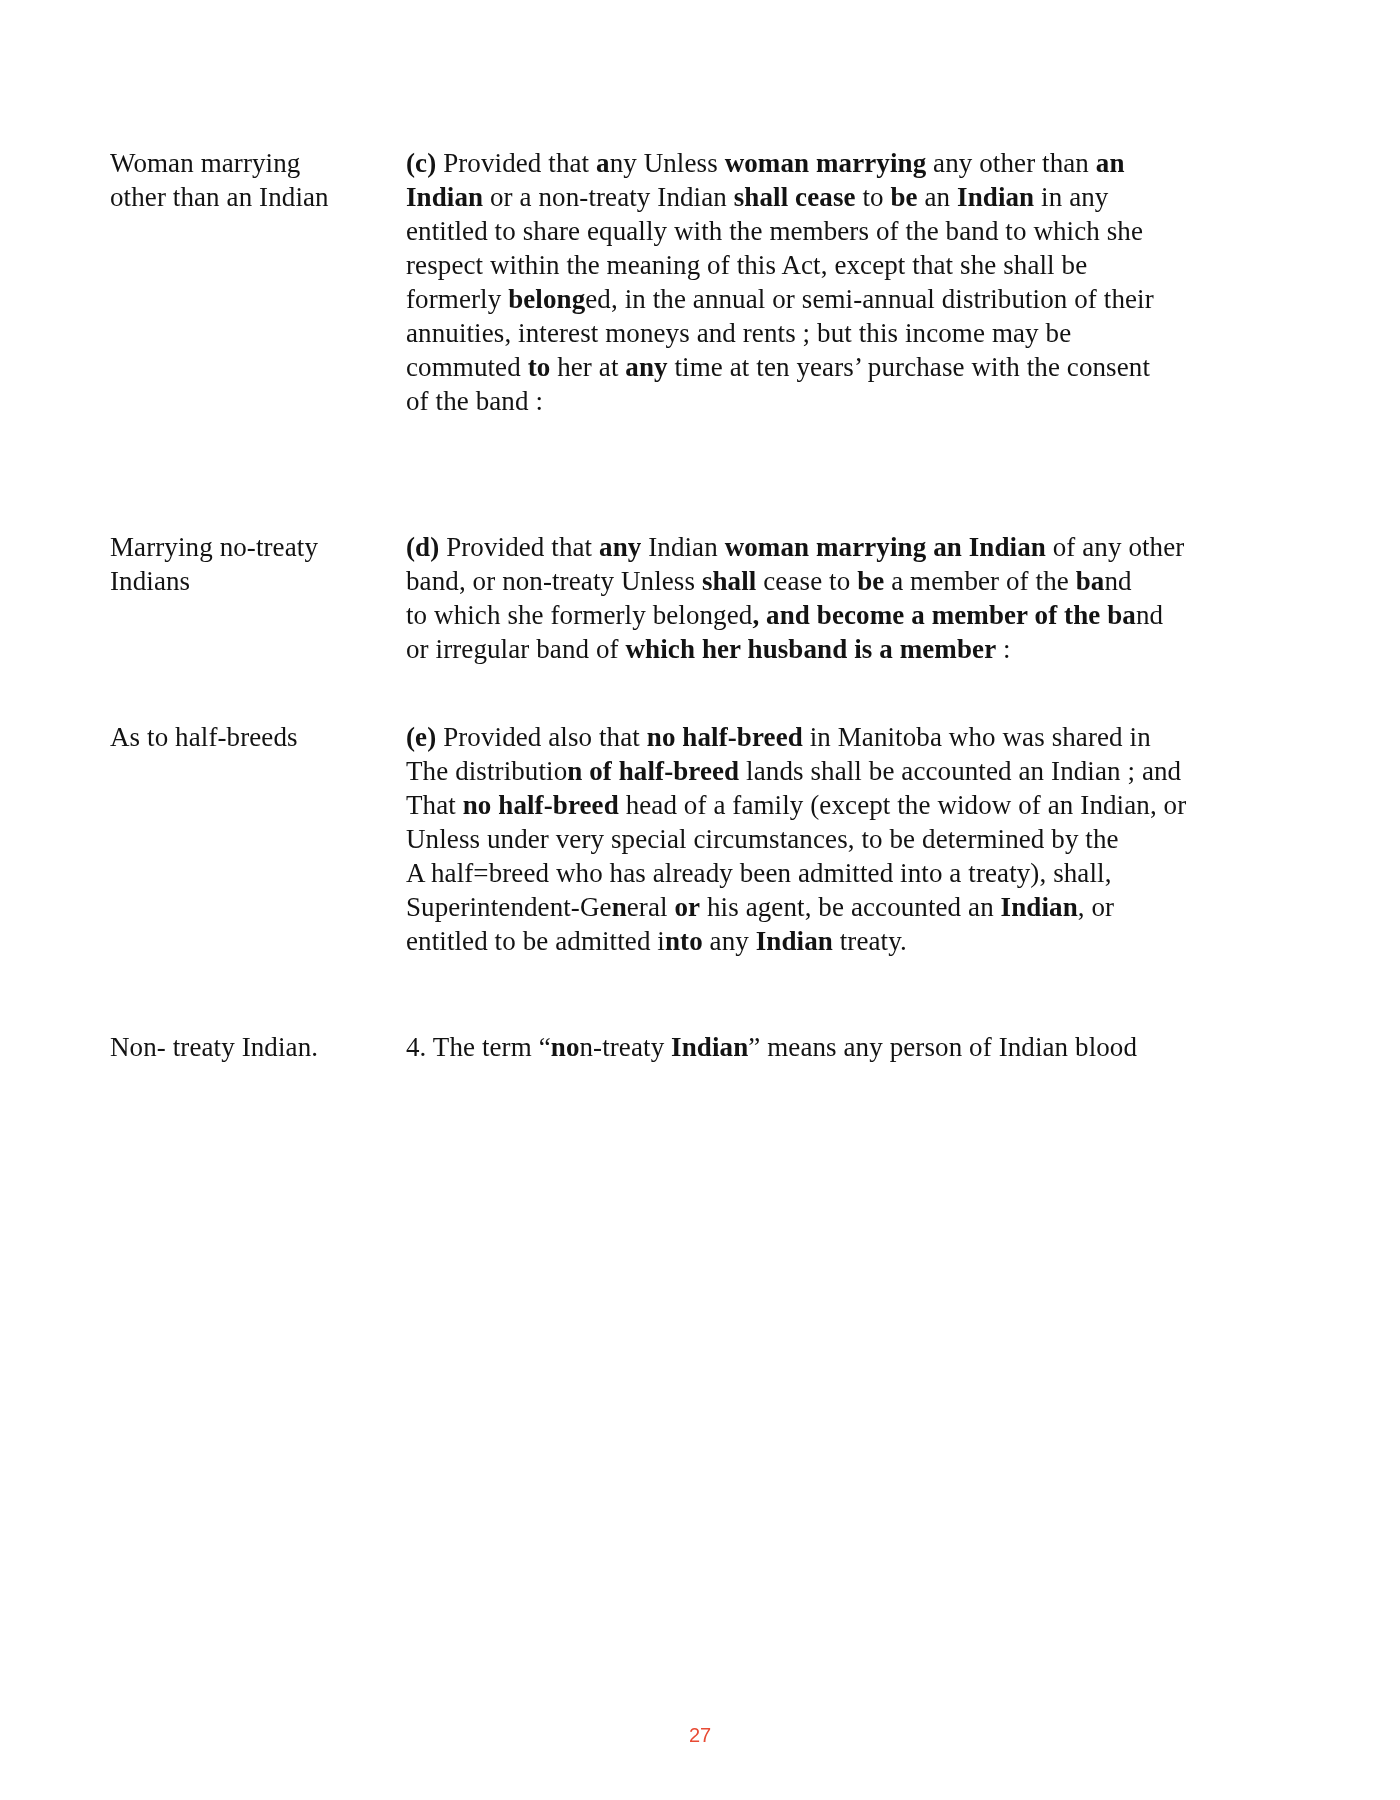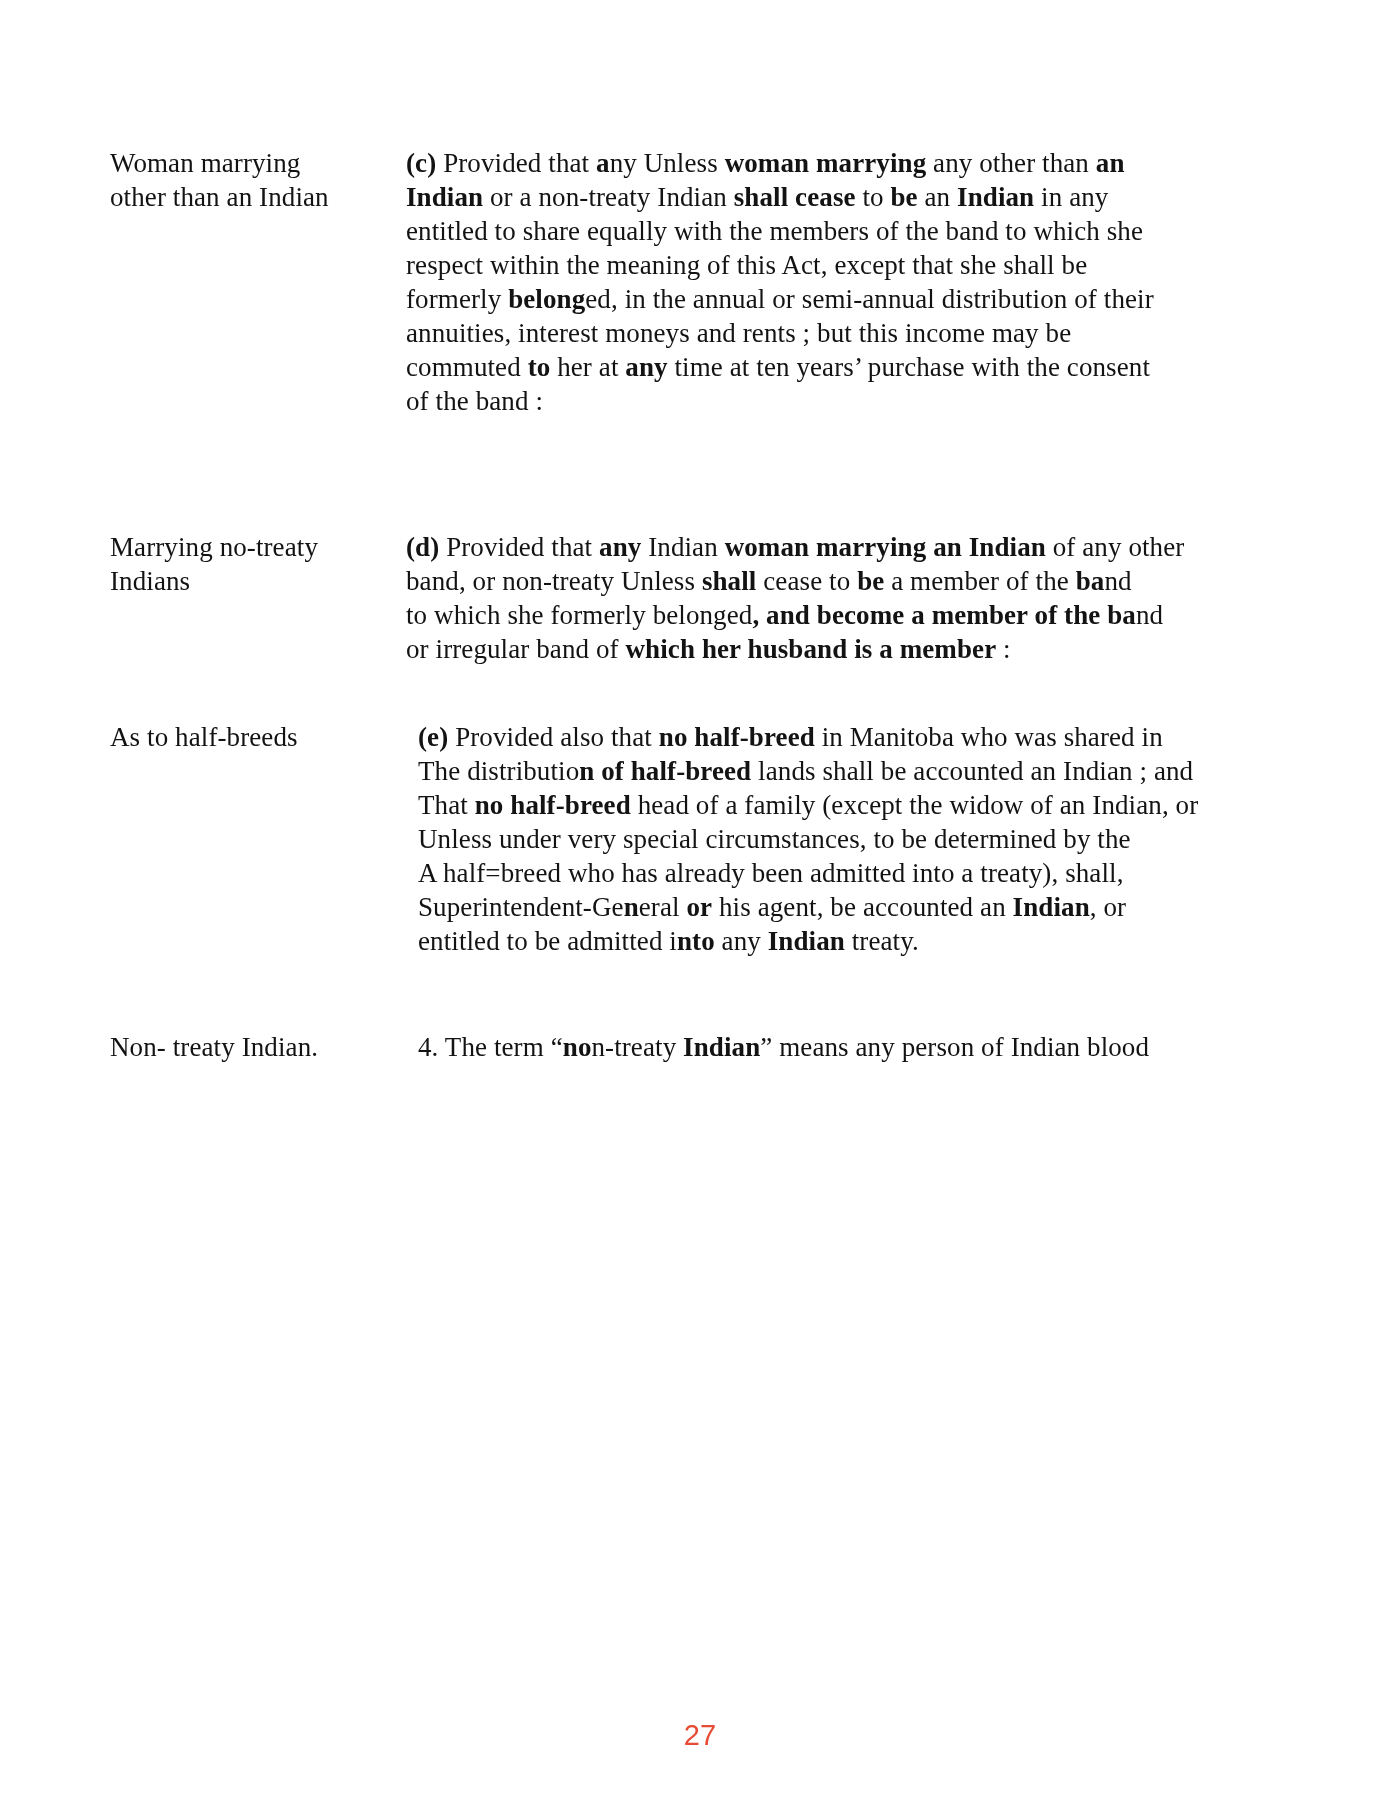--- a/index.html
+++ b/index.html
@@ -22,22 +22,22 @@
     top: 146px;
     width: 1190px;
     font-family: Liberation Serif, serif;
   }
   .section {
     display: grid;
     grid-template-columns: 296px 1fr;
     align-items: start;
   }
   .section.s2 { margin-top: 112px; }
-  .section.s3 { margin-top: 54px; gap: 12px; }
-  .section.s4 { margin-top: 72px; gap: 12px; }
+  .section.s3 { margin-top: 54px; }
+  .section.s4 { margin-top: 72px; }
   .margin-note {
     font-size: 27px;
     line-height: 34px;
     letter-spacing: 0.1px;
   }
   .body-col {
     font-size: 27px;
     line-height: 34px;
     letter-spacing: 0.1px;
   }
@@ -47,21 +47,21 @@
   .b {
     font-weight: 700;
   }
   .page-number {
     position: absolute;
     left: 0;
     right: 0;
     top: 1718px;
     text-align: center;
     font-family: "Liberation Sans", sans-serif;
-    font-size: 29px;
+    font-size: 20px;
     line-height: 34px;
   }
 </style>
 </head>
 <body>
 
 <div class="page" style="background: rgb(255, 255, 255); color: rgb(19, 19, 19);">
   <div class="content" id="content">
       <div class="section s1">
         <div class="margin-note">

